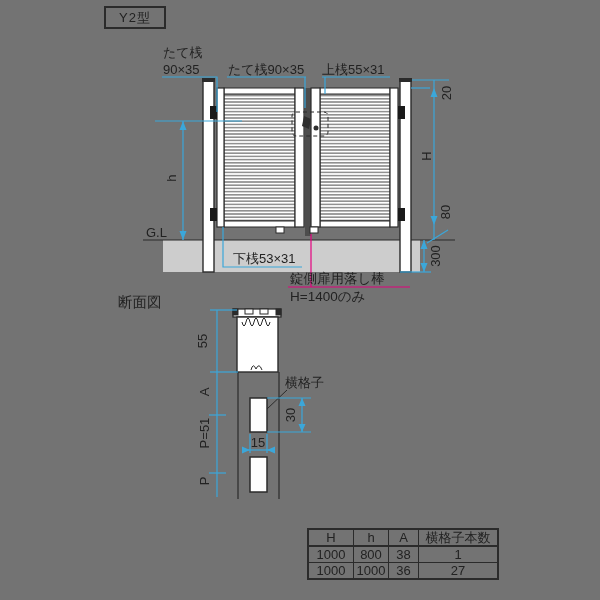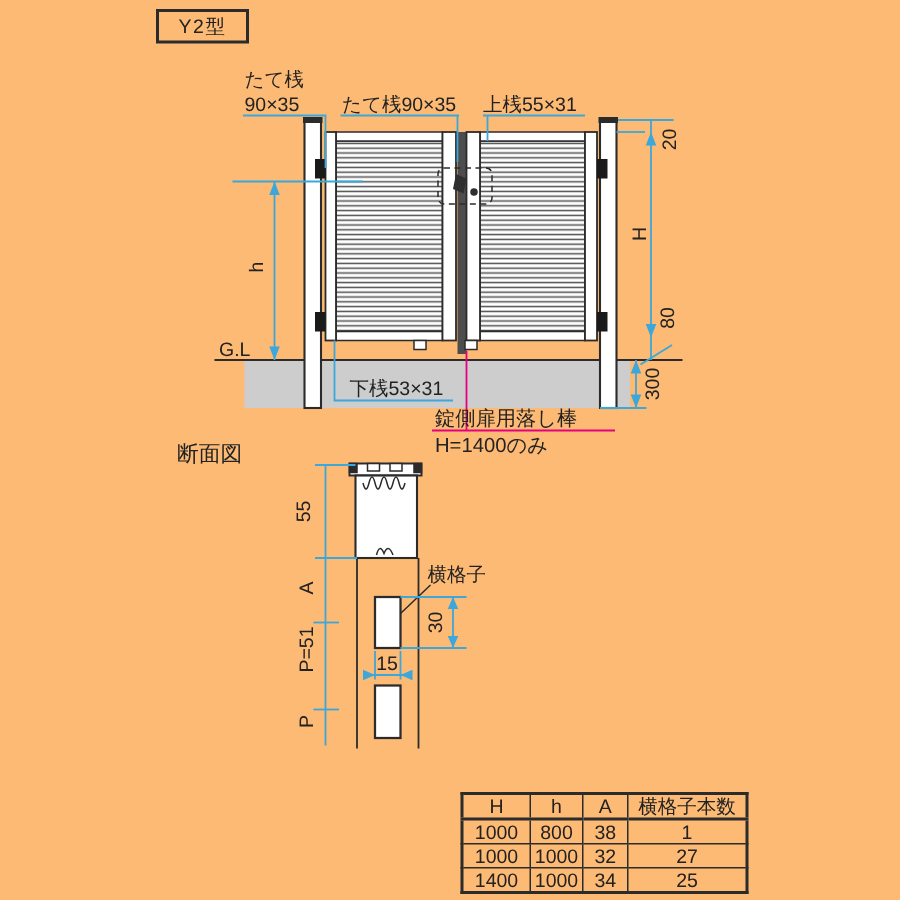--- a/index.html
+++ b/index.html
@@ -1,16 +1,16 @@
 <!DOCTYPE html>
 <html><head>
 <meta charset="utf-8">
 <style>
   html,body{margin:0;padding:0;background:#fff;}
-  #stage{position:relative;width:600px;height:600px;background:#fdba74;overflow:hidden;
+  #stage{position:relative;width:600px;height:600px;background:#737373;overflow:hidden;
          font-family:"Liberation Sans", sans-serif;color:#222;}
   svg text{font-family:"Liberation Sans", sans-serif;fill:#222;}
   .dim-text{font-size:13px;}
   .label-text{font-size:13px;}
   #title-badge{position:absolute;left:104px;top:6px;width:58px;height:19px;
     border:2px solid #2b2b2b;display:flex;align-items:center;justify-content:center;
     font-size:13px;letter-spacing:1px;}
   #spec-table{position:absolute;left:307px;top:528px;border-collapse:collapse;}
   #spec-table th,#spec-table td{border:1px solid #2b2b2b;font-size:13px;font-weight:normal;
     text-align:center;padding:0;height:15px;line-height:15px;}
@@ -194,25 +194,19 @@
     <tbody>
       <tr>
         <td>1000</td>
         <td>800</td>
         <td>38</td>
         <td>1</td>
       </tr>
       <tr>
         <td>1000</td>
         <td>1000</td>
-        <td>32</td>
+        <td>36</td>
         <td>27</td>
-      </tr>
-      <tr>
-        <td>1400</td>
-        <td>1000</td>
-        <td>34</td>
-        <td>25</td>
       </tr>
     </tbody>
   </table>
 
 </div>
 
 </body></html>

